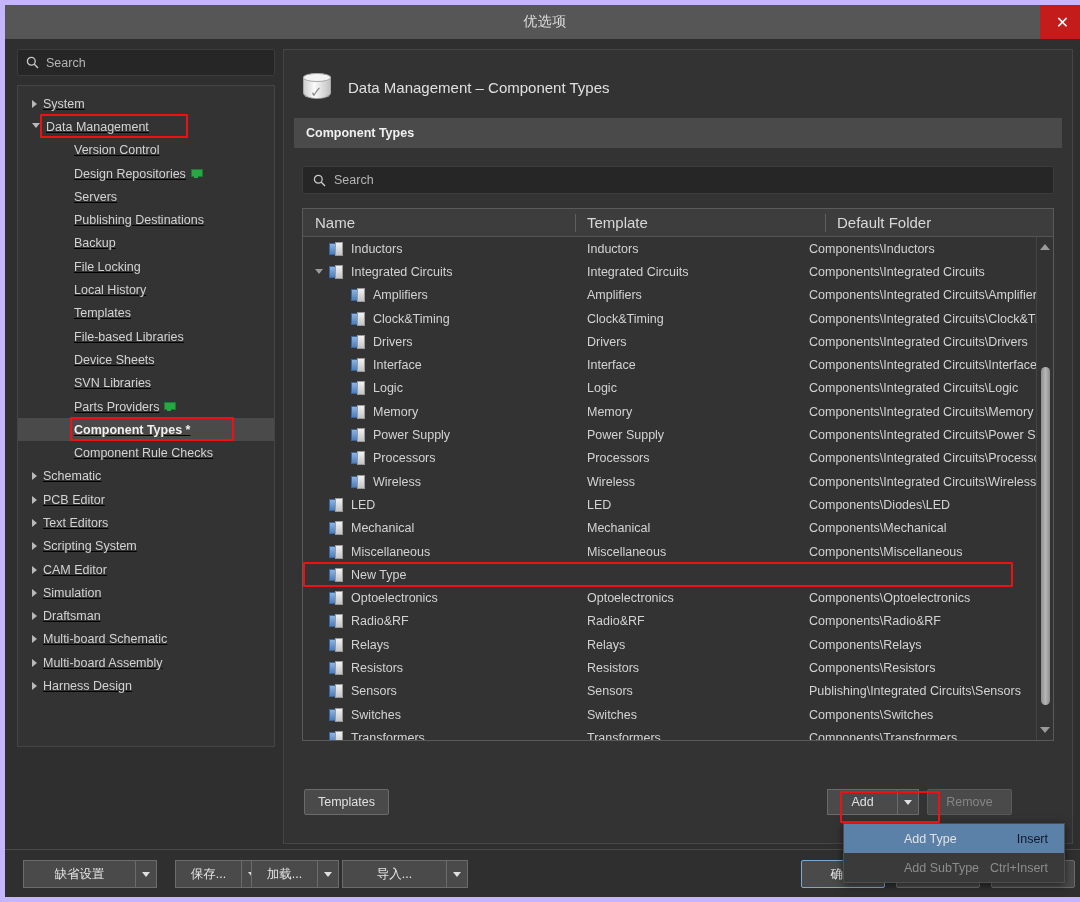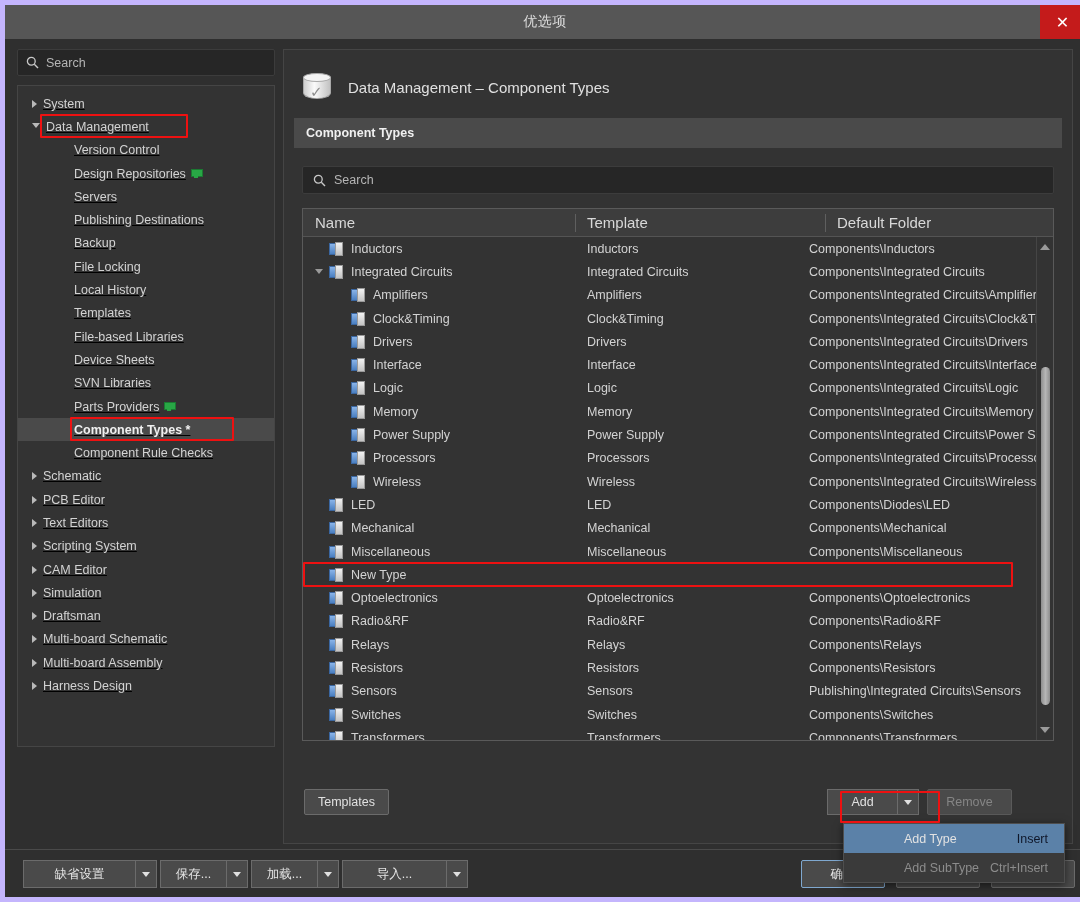--- a/index.html
+++ b/index.html
@@ -845,21 +845,21 @@
     </div>
   </div>
 
   <div class="dlg-footer">
     <div class="sb" style="left:18px;">
       <div class="lbl" style="width:112px;">缺省设置</div>
       <div class="arr">
           <span class="cdn"></span>
         </div>
     </div>
-    <div class="sb" style="left:155px;">
+    <div class="sb" style="left:170px;">
       <div class="lbl" style="width:66px;">保存...</div>
       <div class="arr">
           <span class="cdn"></span>
         </div>
     </div>
     <div class="sb" style="left:246px;">
       <div class="lbl" style="width:66px;text-align:right;">加载...</div>
       <div class="arr">
           <span class="cdn"></span>
         </div>

